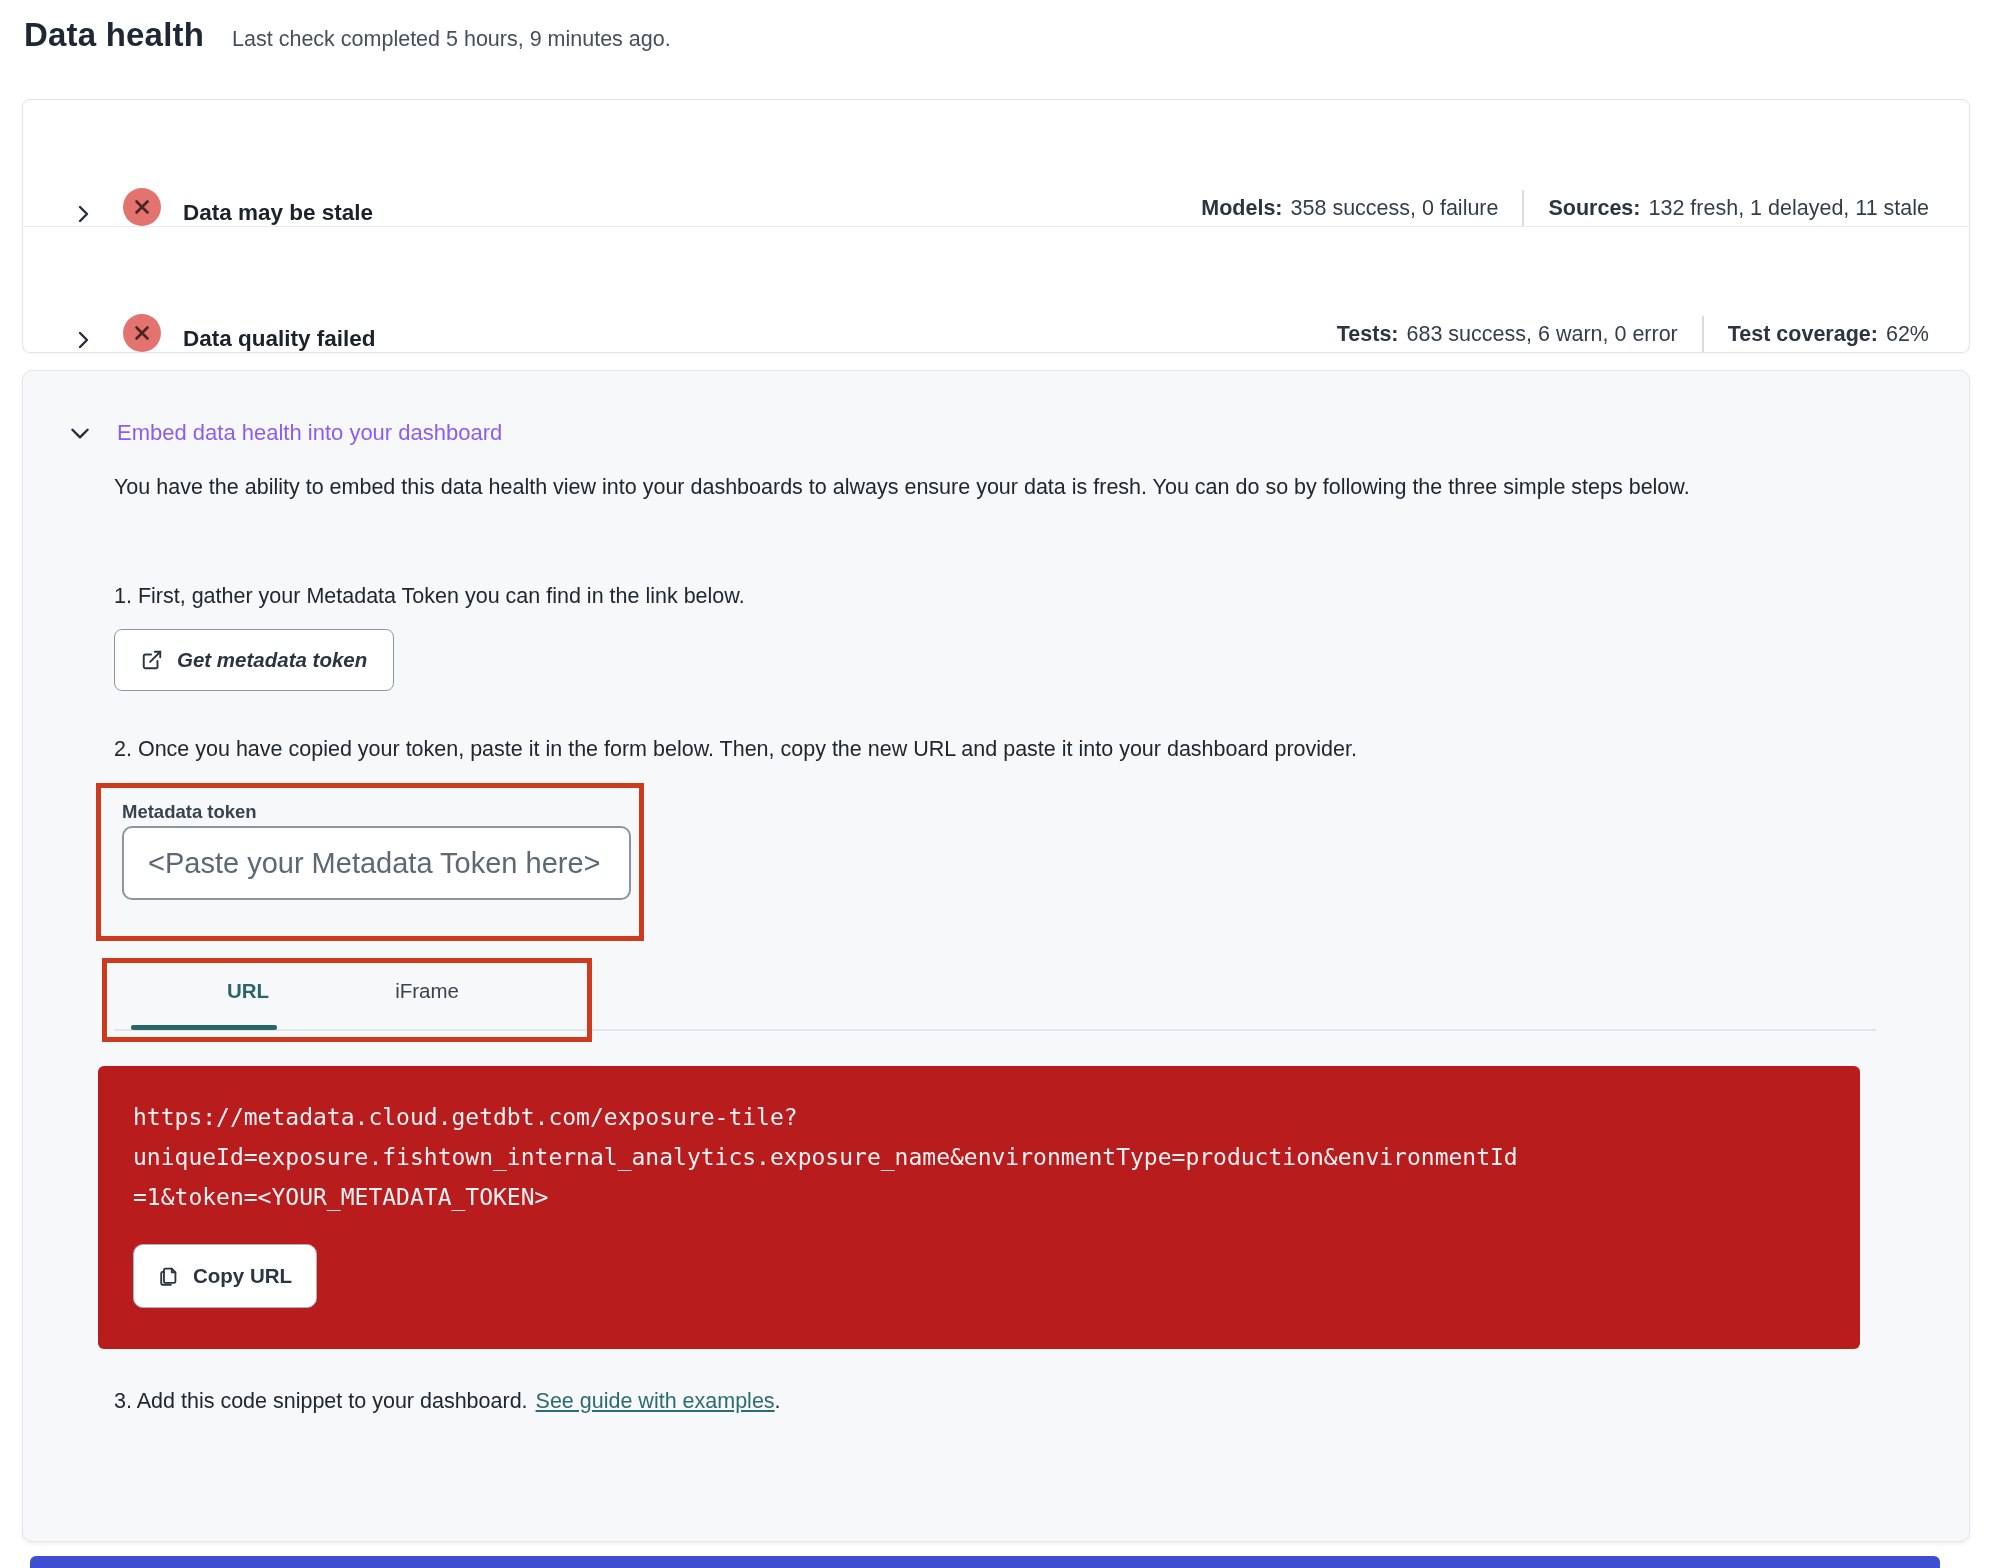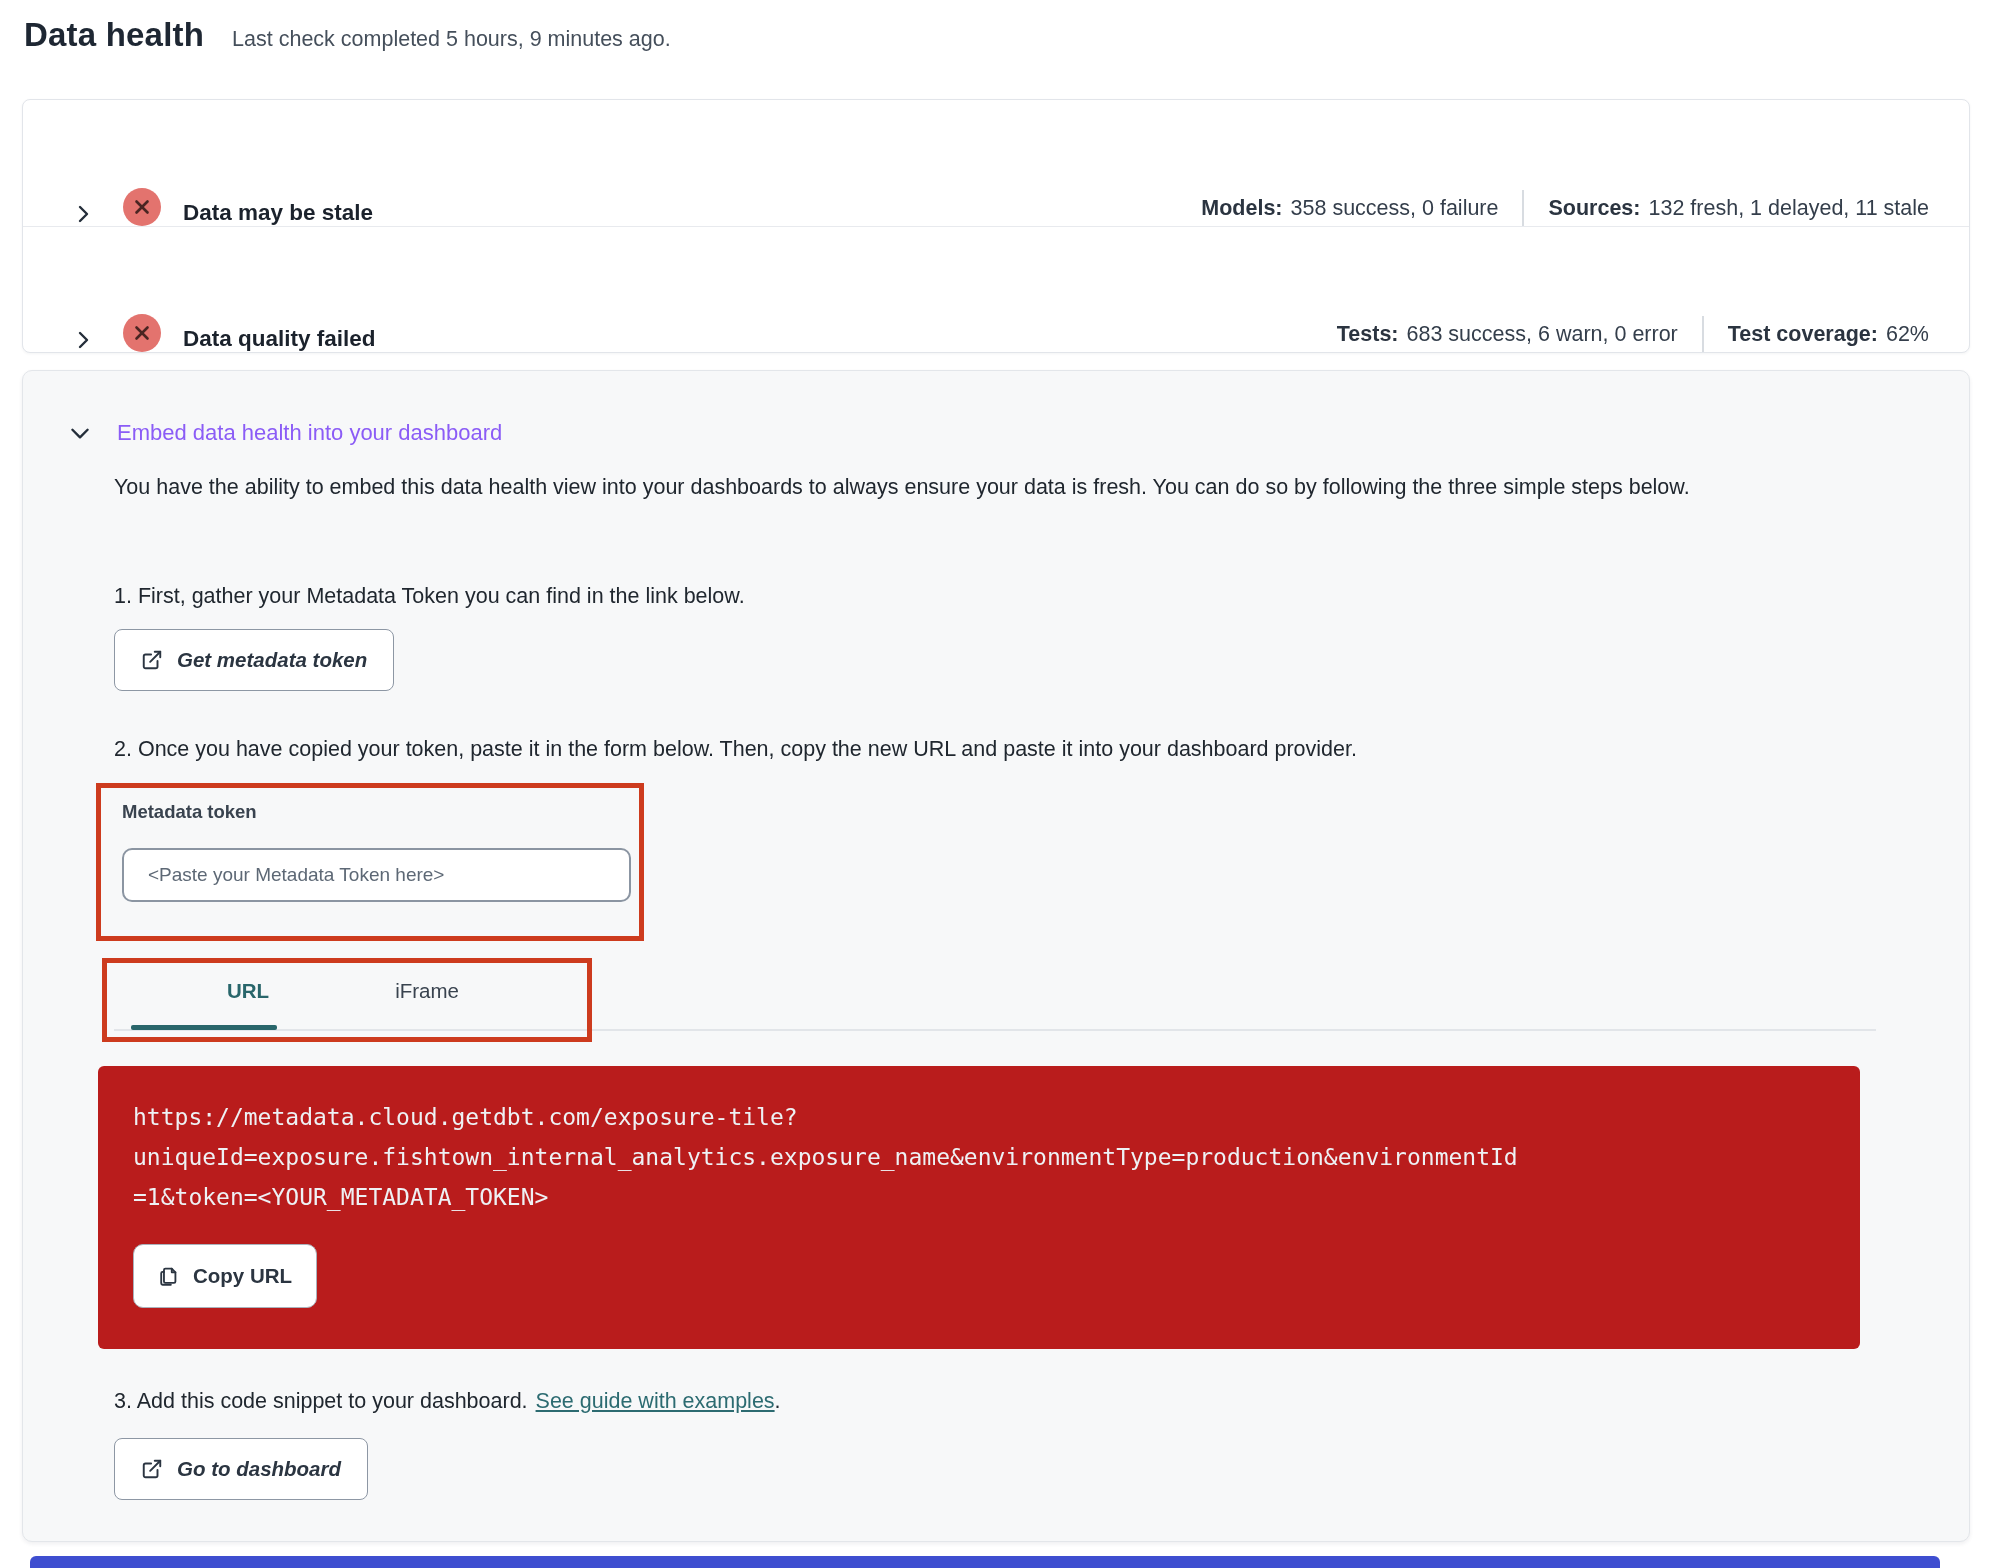--- a/index.html
+++ b/index.html
@@ -79,26 +79,26 @@
     cursor: pointer;
     font-style: italic;
   }
   .btn-get { left: 91px; top: 258px; }
   .btn-go  { left: 91px; top: 1067px; }
 
   .annotation { border: 5px solid #cd3b1e; background: transparent; }
   .redbox-token { left: 73px; top: 412px; width: 548px; height: 158px; padding: 13px 0 0 21px; }
   .field-label { font-size: 18.5px; font-weight: 700; color: #39434f; display: block; }
   .token-input {
-    margin-top: 25px;
-    width: 509px; height: 54px;
+    margin-top: 3px;
+    width: 509px; height: 74px;
     border: 2px solid #8b95a2; border-radius: 10px;
     background: #fff;
     padding: 0 24px;
-    font-size: 19px; color: #20272f;
+    font-size: 29px; color: #20272f;
     font-family: inherit;
     outline: none;
   }
   .token-input::placeholder { color: #5d6875; opacity: 1; }
 
   .tabs-underline-track { left: 91px; top: 658px; width: 1762px; height: 2px; background: #e2e5e9; }
   .redbox-tabs { left: 79px; top: 587px; width: 490px; height: 84px; }
   .tab { position: absolute; top: 16px; font-size: 20.5px; cursor: pointer; background: none; border: none; font-family: inherit; }
   .tab-url { left: 97px; width: 88px; text-align: center; color: #29666b; font-weight: 700; }
   .tab-iframe { left: 252px; width: 100px; text-align: right; color: #39434f; font-weight: 400; }
@@ -247,26 +247,16 @@
           </svg>
       </span>
       <span>Copy URL</span>
     </button>
   </div>
 
   <div class="step-text step-3">
     <span>3. Add this code snippet to your dashboard.</span><a>See guide with examples</a><span>.</span>
   </div>
 
-  <button class="btn btn-go">
-    <span>
-      <svg class="icon" width="22" height="22" viewBox="0 0 24 24" fill="none" stroke="#2b3541" stroke-width="2.1" stroke-linecap="round" stroke-linejoin="round">
-          <path d="M18 13v6a2 2 0 0 1-2 2H5a2 2 0 0 1-2-2V8a2 2 0 0 1 2-2h6"></path>
-          <polyline points="15 3 21 3 21 9"></polyline>
-          <line x1="10" y1="14" x2="21" y2="3"></line>
-        </svg>
-    </span>
-    <span>Go to dashboard</span>
-  </button>
 
 </section>
 
 <div class="bottom-bar"></div>
 
 </body></html>

